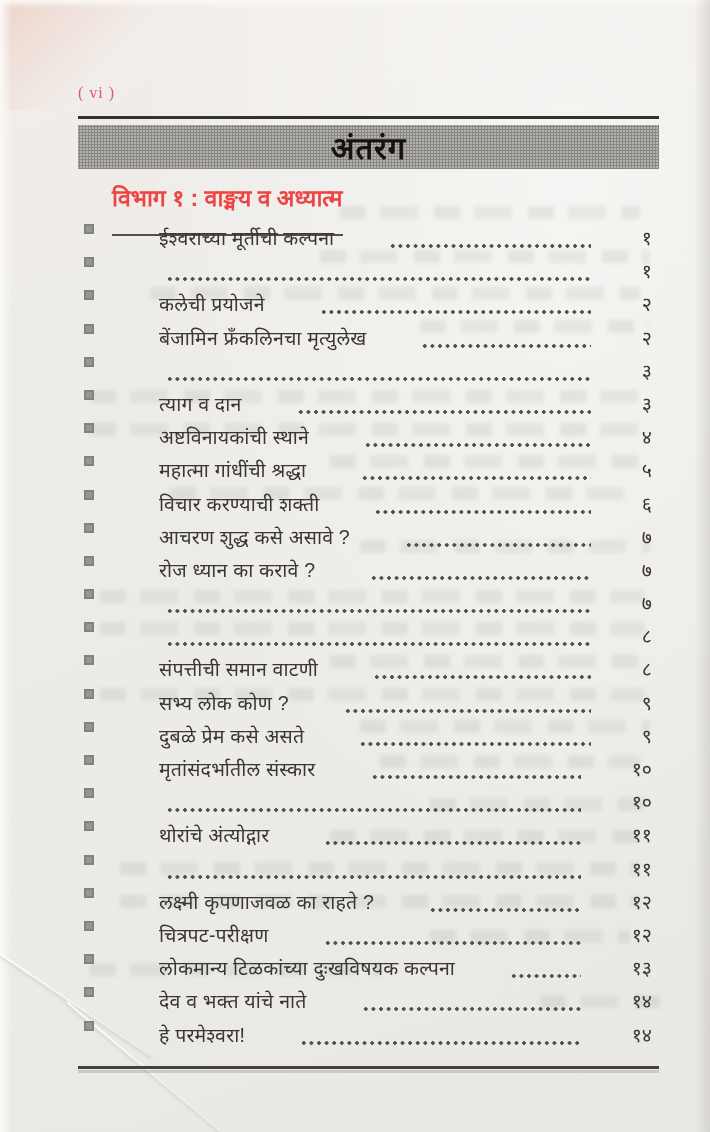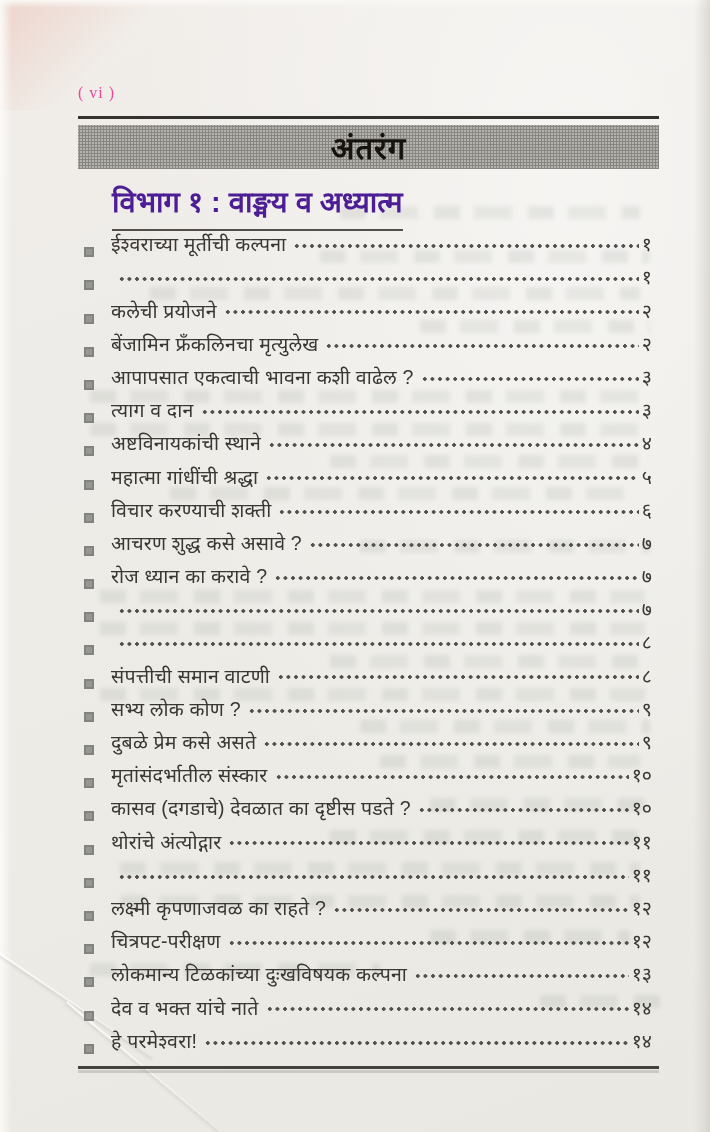--- a/index.html
+++ b/index.html
@@ -35,24 +35,24 @@
     font-family:"Liberation Serif","DejaVu Serif",serif;
     font-size:16px;color:#ec4899;letter-spacing:1px;}
   .rule-top{position:absolute;left:78px;top:116px;width:581px;height:3px;background:#34322e;}
   .title-bar{position:absolute;left:78px;top:125px;width:581px;height:44px;
     display:flex;align-items:center;justify-content:center;
     background-color:#b8b6b1;
     background-image:radial-gradient(rgba(88,86,82,.5) 1px, rgba(88,86,82,0) 1.45px);
     background-size:3px 3px;}
   .title-bar .t{font-size:31px;font-weight:bold;color:#16130f;letter-spacing:1px;}
   .section-heading{position:absolute;left:112px;top:181px;display:inline-block;
-    font-size:29px;font-weight:bold;color:#4c1d95;
-    padding-bottom:9px;border-bottom:2.5px solid #53504b;}
+    font-size:23px;font-weight:bold;color:#ef4444;
+    padding-bottom:21px;border-bottom:2.5px solid #53504b;}
   .toc{position:absolute;left:84px;top:224px;width:568px;}
-  .row{display:flex;align-items:flex-end;height:33.2px;}
+  .row{display:flex;align-items:flex-start;height:33.2px;gap:48px;}
   .bullet{flex:none;width:10px;height:10px;margin-right:17px;
     background:#969692;box-shadow:inset 0 0 0 2px #82827e;}
   .it{font-size:19.5px;color:#3a3733;white-space:nowrap;letter-spacing:.2px;}
   .leader{flex:1;min-width:22px;height:100%;margin:0 3px 0 7px;
     background-image:radial-gradient(circle,#53504b 1.55px,rgba(83,80,75,0) 2px);
     background-size:7.6px 8px;background-repeat:repeat-x;background-position:0 18px;}
   .pg{flex:none;font-size:19.5px;color:#3a3733;text-align:right;}
   .rule-bottom{position:absolute;left:78px;top:1066px;width:581px;height:3px;
     background:#44423e;box-shadow:0 4px 0 rgba(125,120,112,.28);}
 </style>
@@ -122,21 +122,20 @@
 
     <div class="row">
       <span class="bullet"></span>
       <span class="it">बेंजामिन फ्रँकलिनचा मृत्युलेख</span>
       <span class="leader"></span>
       <span class="pg">२</span>
     </div>
 
     <div class="row">
       <span class="bullet"></span>
-      <span class="it">आपापसात एकत्वाची भावना कशी वाढेल ?</span>
       <span class="leader"></span>
       <span class="pg">३</span>
     </div>
 
     <div class="row">
       <span class="bullet"></span>
       <span class="it">त्याग व दान</span>
       <span class="leader"></span>
       <span class="pg">३</span>
     </div>
@@ -211,21 +210,20 @@
 
     <div class="row">
       <span class="bullet"></span>
       <span class="it">मृतांसंदर्भातील संस्कार</span>
       <span class="leader"></span>
       <span class="pg">१०</span>
     </div>
 
     <div class="row">
       <span class="bullet"></span>
-      <span class="it">कासव (दगडाचे) देवळात का दृष्टीस पडते ?</span>
       <span class="leader"></span>
       <span class="pg">१०</span>
     </div>
 
     <div class="row">
       <span class="bullet"></span>
       <span class="it">थोरांचे अंत्योद्गार</span>
       <span class="leader"></span>
       <span class="pg">११</span>
     </div>

